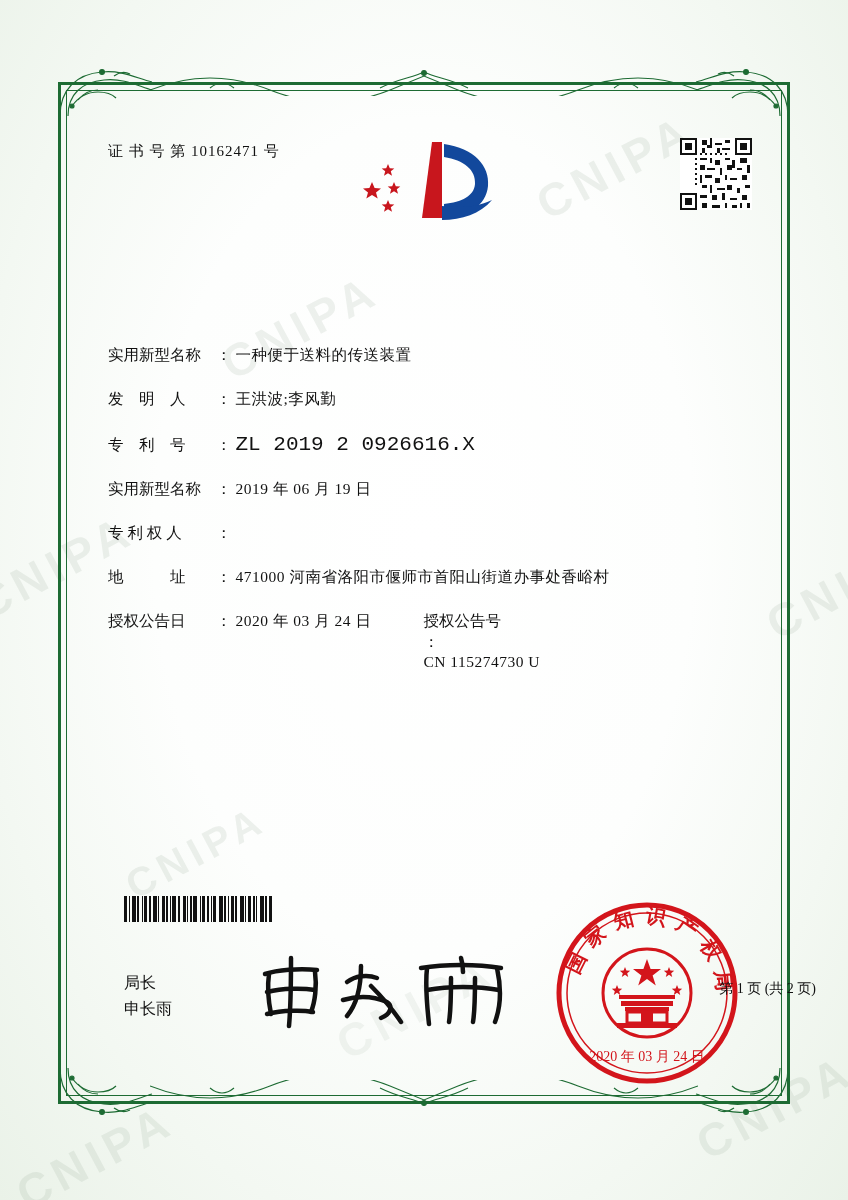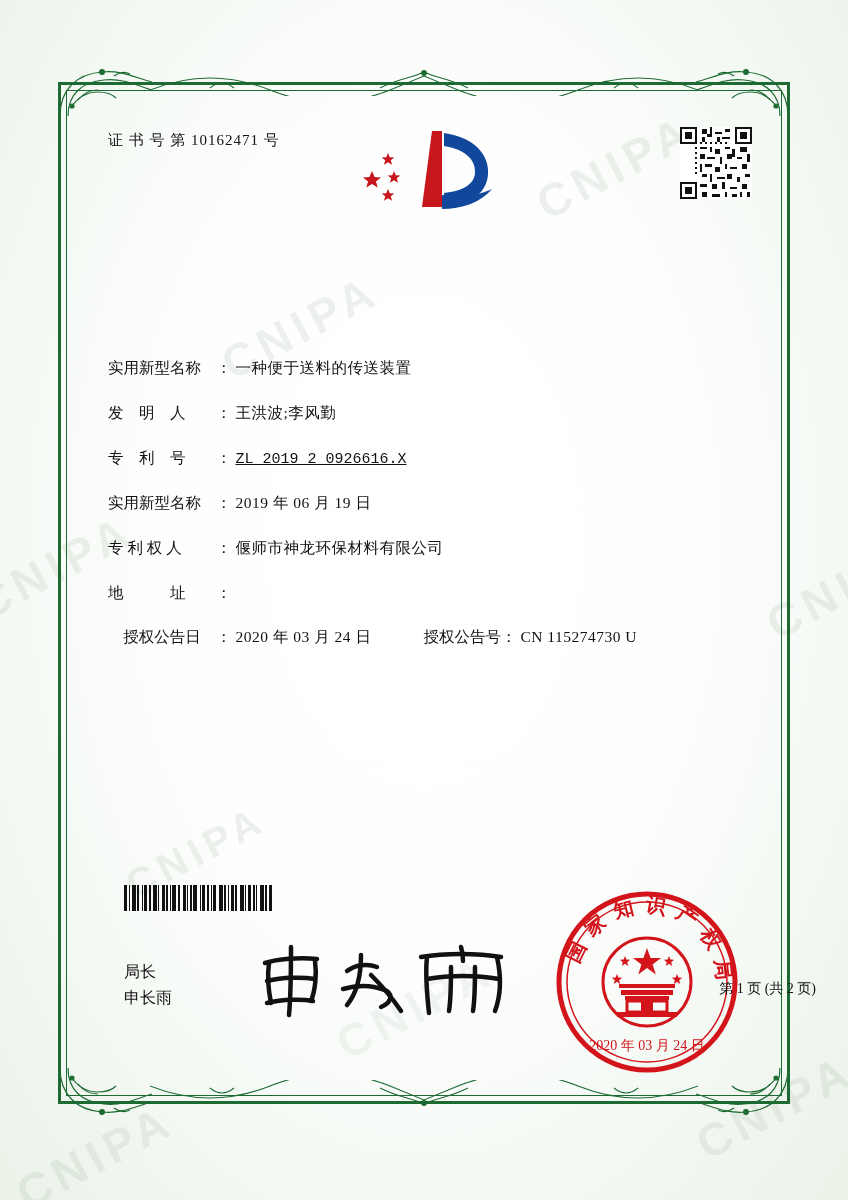--- a/index.html
+++ b/index.html
@@ -78,21 +78,21 @@
     width: 548px;
     height: 26px;
     color: #1d6b33;
   }
   .edge-top { top: 70px; }
   .edge-bottom { top: 1080px; transform: scaleY(-1); }
 
   
   .content {
     position: absolute;
-    left: 66px; top: 79px;
+    left: 66px; top: 90px;
     width: 716px; height: 1006px;
   }
 
   .cert-no {
     position: absolute;
     left: 42px; top: 52px;
     font-size: 15px;
     letter-spacing: 1px;
     color: #111;
   }
@@ -125,41 +125,39 @@
     position: absolute;
     left: 42px; top: 255px;
     width: 640px;
   }
   .field-row {
     display: flex;
     align-items: baseline;
     margin-bottom: 23px;
     font-size: 15.5px;
     color: #111;
-    margin-top: 24px;
   }
   .f-label {
     width: 108px;
     flex: 0 0 108px;
     letter-spacing: 0px;
     white-space: pre;
   }
   .f-colon { margin-right: 4px; }
   .f-value { letter-spacing: .5px; }
-  .f-value.mono { font-family: "Liberation Mono", "DejaVu Sans Mono", monospace; font-size: 15px; letter-spacing: 0px; text-decoration: underline;}
+  .f-value.mono { font-family: "Liberation Mono", "DejaVu Sans Mono", monospace; font-size: 21px; letter-spacing: 0px;}
 
   .row-inline {
     display: flex;
     align-items: baseline;
     font-size: 15.5px;
     color: #111;
     margin-bottom: 14px;
-    text-align: center;
-  }
-  .inline-second { margin-left: 52px; display:flex; align-items:baseline;}
+  }
+  .inline-second { margin-left: 52px; display:flex; align-items:baseline;flex-direction:column;}
   .inline-second .f-label { width: auto; flex: 0 0 auto; }
 
   .paras {
     position: absolute;
     left: 42px; top: 600px;
     width: 640px;
     font-size: 15.5px;
     line-height: 29px;
     color: #111;
     text-align: justify;
@@ -427,26 +425,26 @@
 
       <div class="field-row">
         <span class="f-label">实用新型名称</span>
         <span class="f-colon">：</span>
         <span class="f-value">2019 年 06 月 19 日</span>
       </div>
 
       <div class="field-row">
         <span class="f-label">专 利 权 人</span>
         <span class="f-colon">：</span>
-        <span class="f-value">偃师市神龙环保材料有限公司</span>
       </div>
 
       <div class="field-row">
         <span class="f-label">地　　　址</span>
         <span class="f-colon">：</span>
+        <span class="f-value">471000 河南省洛阳市偃师市首阳山街道办事处香峪村</span>
       </div>
 
       <div class="row-inline">
         <span class="f-label">授权公告日</span>
         <span class="f-colon">：</span>
         <span class="f-value">2020 年 03 月 24 日</span>
         <span class="inline-second">
           <span class="f-label">授权公告号</span>
           <span class="f-colon">：</span>
           <span class="f-value">CN 115274730 U</span>

